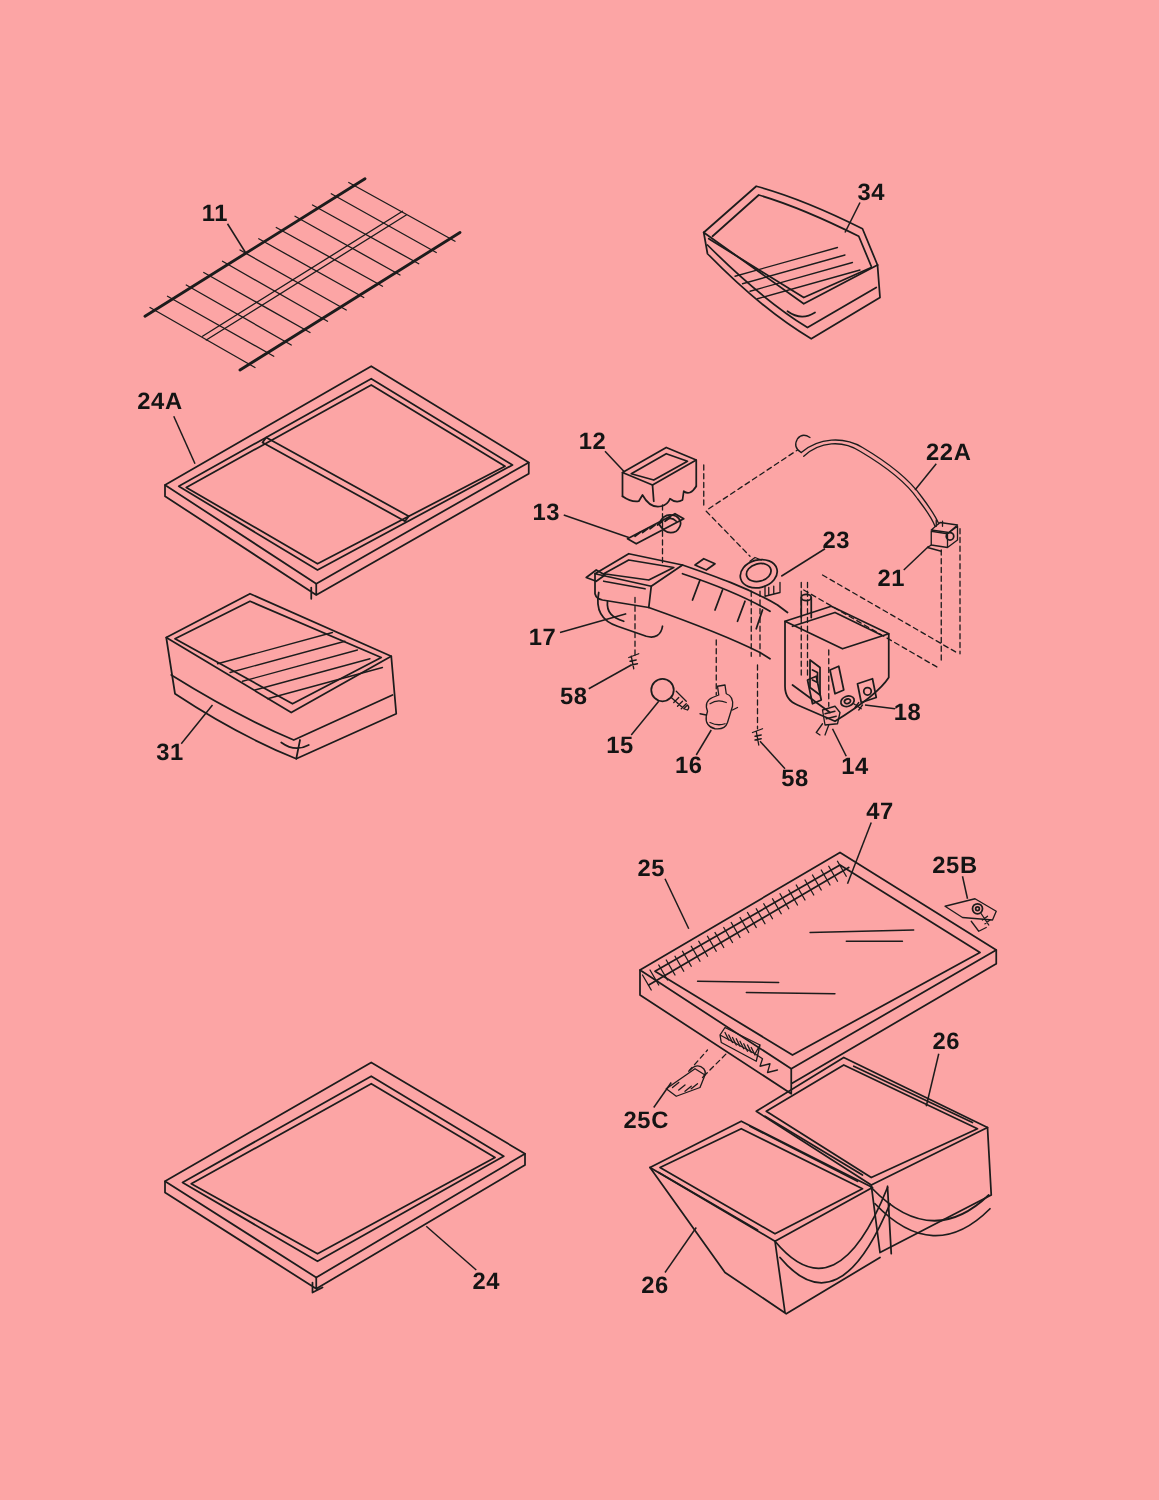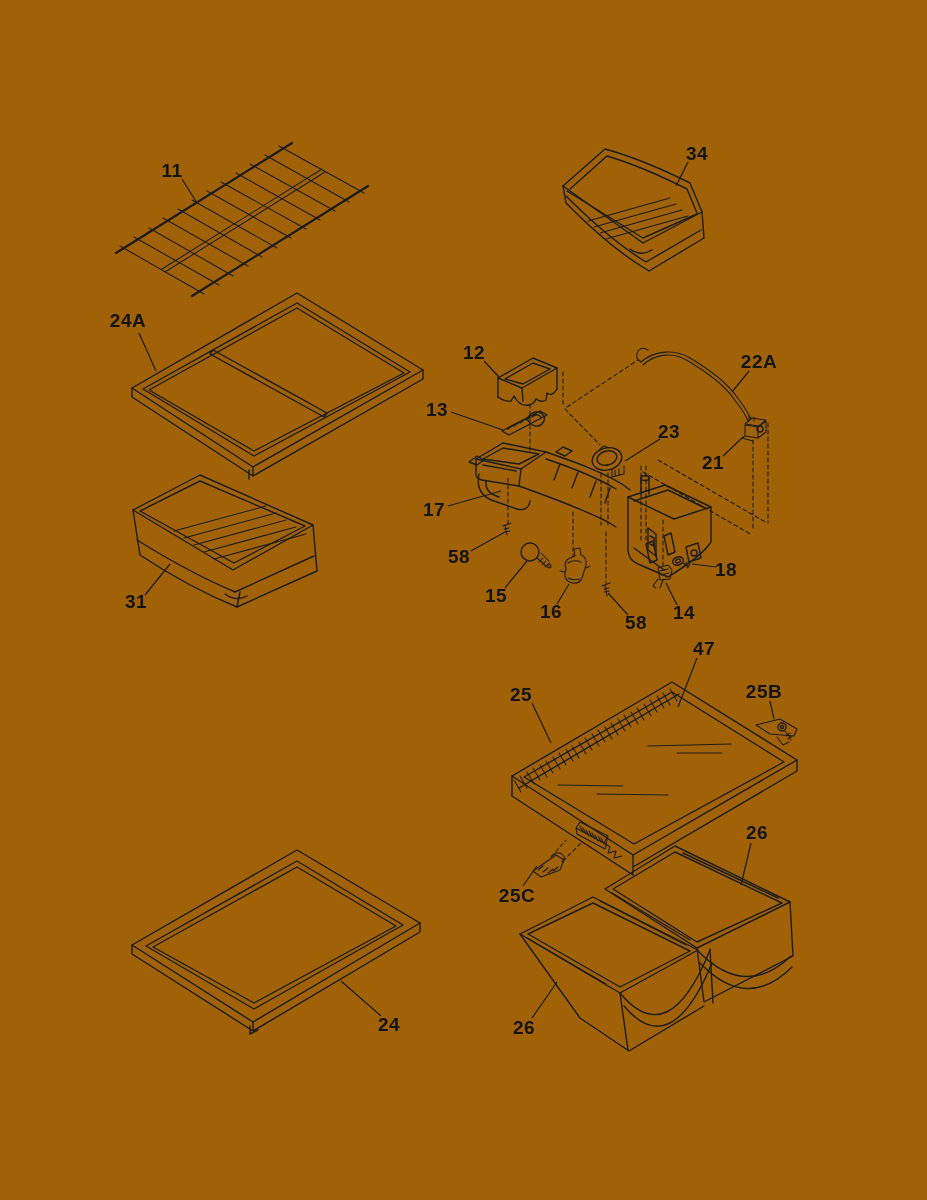--- a/index.html
+++ b/index.html
@@ -12,21 +12,21 @@
   .fine path,.fine line{stroke-width:1.05;}
   .rail path{stroke-width:2.3;}
   .dashed path{stroke-width:1.05;stroke-dasharray:4 3;}
   .leader line{stroke:currentColor;stroke-width:1.2;}
   .callout-text{font:bold 19px "Liberation Sans",sans-serif;fill:#141414;
       letter-spacing:0.5px;text-anchor:middle;}
 </style>
 </head>
 <body>
 
-<div id="page" style="background: #a16207;">
+<div id="page" style="background: #fca5a5;">
 <svg id="diagram" width="927" height="1200" viewBox="0 0 927 1200" style="color: rgb(28, 28, 28);">
 
   <g class="art">
     <g class="rail">
       <path d="M116,253 L292,143 M192,296 L368,186"></path>
     </g>
     <g class="fine">
       <path d="M120,246 L204,294 M134,237 L219,285 M149,228 L233,276 M163,218 L248,266 M178,209 L262,257 M192,200 L277,248 M207,191 L291,238 M221,182 L306,229 M236,173 L320,220 M250,164 L335,211 M265,155 L349,202 M279,146 L364,193"></path>
       <path d="M162,269 L322,169 M165,272 L325,172"></path>
     </g>

